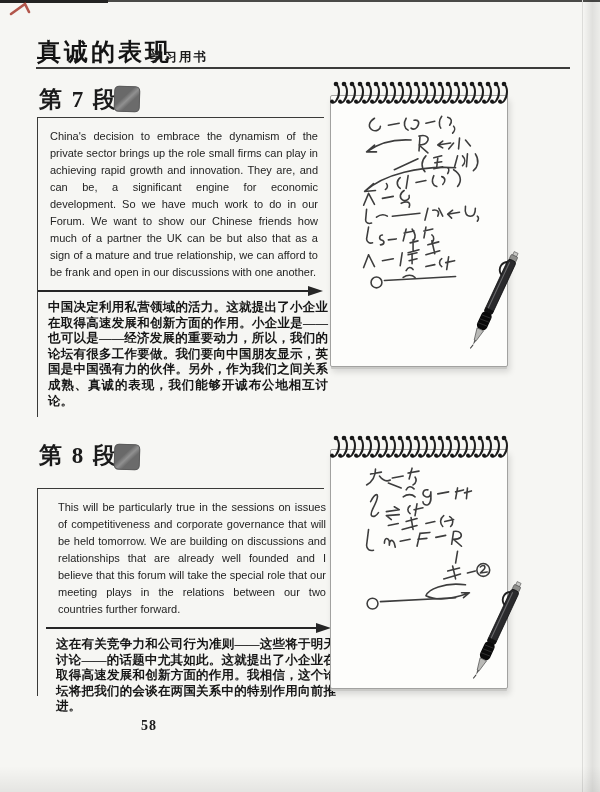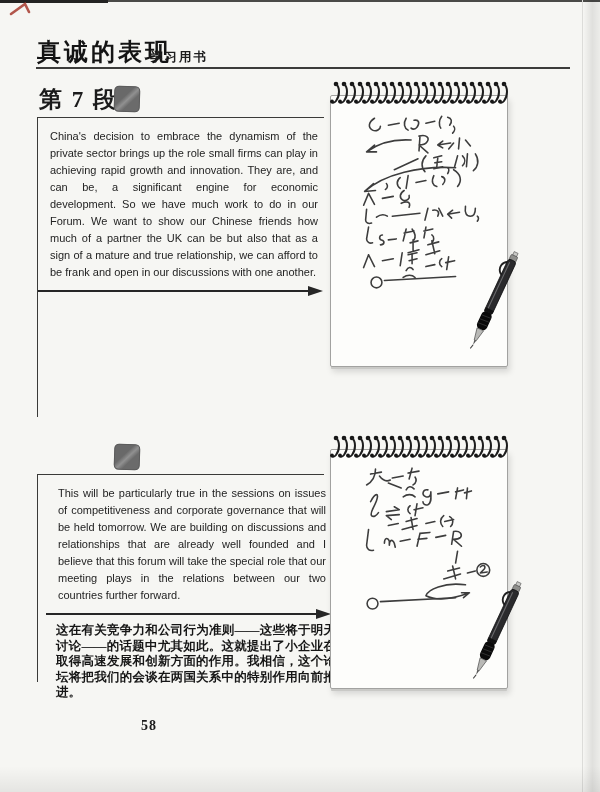--- a/index.html
+++ b/index.html
@@ -32,21 +32,21 @@
     font-weight:bold;font-size:23px;letter-spacing:2px;color:#1b1b1b;}
   .sec7-head{top:84px;} .sec8-head{top:440px;}
   .badge{position:absolute;left:114px;width:26px;height:26px;border-radius:5px;
     background:linear-gradient(135deg,#696969 40%,#919191 52%,#6b6b6b 64%);
     transform:rotate(2deg);box-shadow:0 0 0 1px #5c5c5c inset;}
   .badge7{top:86px;} .badge8{top:444px;}
   
   .tbox{position:absolute;left:37px;width:287px;box-sizing:border-box;
     border-top:1.5px solid #3a3a38;border-left:1.5px solid #3a3a38;
     padding:10px 2px 0 12px;}
-  .tbox7{top:117px;height:300px;} .tbox8{top:474px;height:208px;padding-left:20px;}
+  .tbox7{top:117px;height:300px;} .tbox8{top:488px;height:208px;padding-left:20px;}
   .english{margin:0;width:268px;font-family:"Liberation Sans",sans-serif;
     font-size:11px;line-height:17px;text-align:justify;color:#232323;}
   .arrow-line{position:relative;height:2px;background:#262626;
     margin:9px 0 8px -12px;width:272px;}
   .arrow-line::after{content:"";position:absolute;right:-13px;top:-4px;width:0;height:0;
     border-left:15px solid #262626;border-top:5px solid transparent;border-bottom:5px solid transparent;}
   .chinese{margin:4px 0 0 -2px;width:280px;font-family:"Liberation Serif",serif;
     font-weight:bold;font-size:12.5px;line-height:15.6px;text-align:justify;color:#161616;}
   
   .page-number{position:absolute;left:141px;top:718px;font-family:"Liberation Serif",serif;
@@ -76,20 +76,21 @@
 
   <span class="book-title">真诚的表现</span>
   <span class="book-subtitle">学习用书</span>
   <div class="header-rule"></div>
 
   <span class="sec-head sec7-head">第 7 段</span>
   <div class="badge badge7"></div>
   <div class="tbox tbox7">
     <p class="english">China's decision to embrace the dynamism of the private sector brings up the role small firms can play in achieving rapid growth and innovation. They are, and can be, a significant engine for economic development. So we have much work to do in our Forum. We want to show our Chinese friends how much of a partner the UK can be but also that as a sign of a mature and true relationship, we can afford to be frank and open in our discussions with one another.</p>
     <div class="arrow-line"></div>
+    <p class="chinese">中国决定利用私营领域的活力。这就提出了小企业在取得高速发展和创新方面的作用。小企业是——也可以是——经济发展的重要动力，所以，我们的论坛有很多工作要做。我们要向中国朋友显示，英国是中国强有力的伙伴。另外，作为我们之间关系成熟、真诚的表现，我们能够开诚布公地相互讨论。</p>
   </div>
 
   <svg class="coil coil1" viewBox="0 0 186 30">
     <defs>
       <g id="loopA">
         <circle cx="0" cy="4" r="2.3" fill="#161616"></circle>
         <path d="M0,4 C4,7 4,16 0,21 C-2,23.5 -4.5,23 -4.5,21" stroke="#1d1d1d" stroke-width="2" fill="none"></path>
         <circle cx="-4" cy="21.5" r="1.9" fill="#161616"></circle>
       </g>
     </defs>
@@ -139,20 +140,21 @@
     <rect x="39" y="92" width="12" height="5" fill="#111"></rect>
     <rect x="37.5" y="97" width="15" height="26" rx="6" fill="#0a0a0a"></rect>
     <line x1="38.5" y1="104" x2="51.5" y2="103" stroke="#3a3a3a" stroke-width="1"></line>
     <line x1="38.5" y1="110" x2="51.5" y2="109" stroke="#3a3a3a" stroke-width="1"></line>
     <line x1="38.5" y1="116" x2="51.5" y2="115" stroke="#3a3a3a" stroke-width="1"></line>
     <polygon points="40,123 50,123 46.5,140 43.5,140" fill="#b9b9b6" stroke="#3a3a3a" stroke-width="0.8"></polygon>
     <polygon points="43.5,140 46.5,140 45,147" fill="#555"></polygon>
     <line x1="45" y1="147" x2="43.5" y2="153" stroke="#444" stroke-width="1.4"></line>
   </svg>
 
+  <span class="sec-head sec8-head">第 8 段</span>
   <div class="badge badge8"></div>
   <div class="tbox tbox8">
     <p class="english">This will be particularly true in the sessions on issues of competitiveness and corporate governance that will be held tomorrow. We are building on discussions and relationships that are already well founded and I believe that this forum will take the special role that our meeting plays in the relations between our two countries further forward.</p>
     <div class="arrow-line"></div>
     <p class="chinese">这在有关竞争力和公司行为准则——这些将于明天讨论——的话题中尤其如此。这就提出了小企业在取得高速发展和创新方面的作用。我相信，这个论坛将把我们的会谈在两国关系中的特别作用向前推进。</p>
   </div>
 
   <svg class="coil coil2" viewBox="0 0 186 30">
     <defs>
       <g id="loopB">

